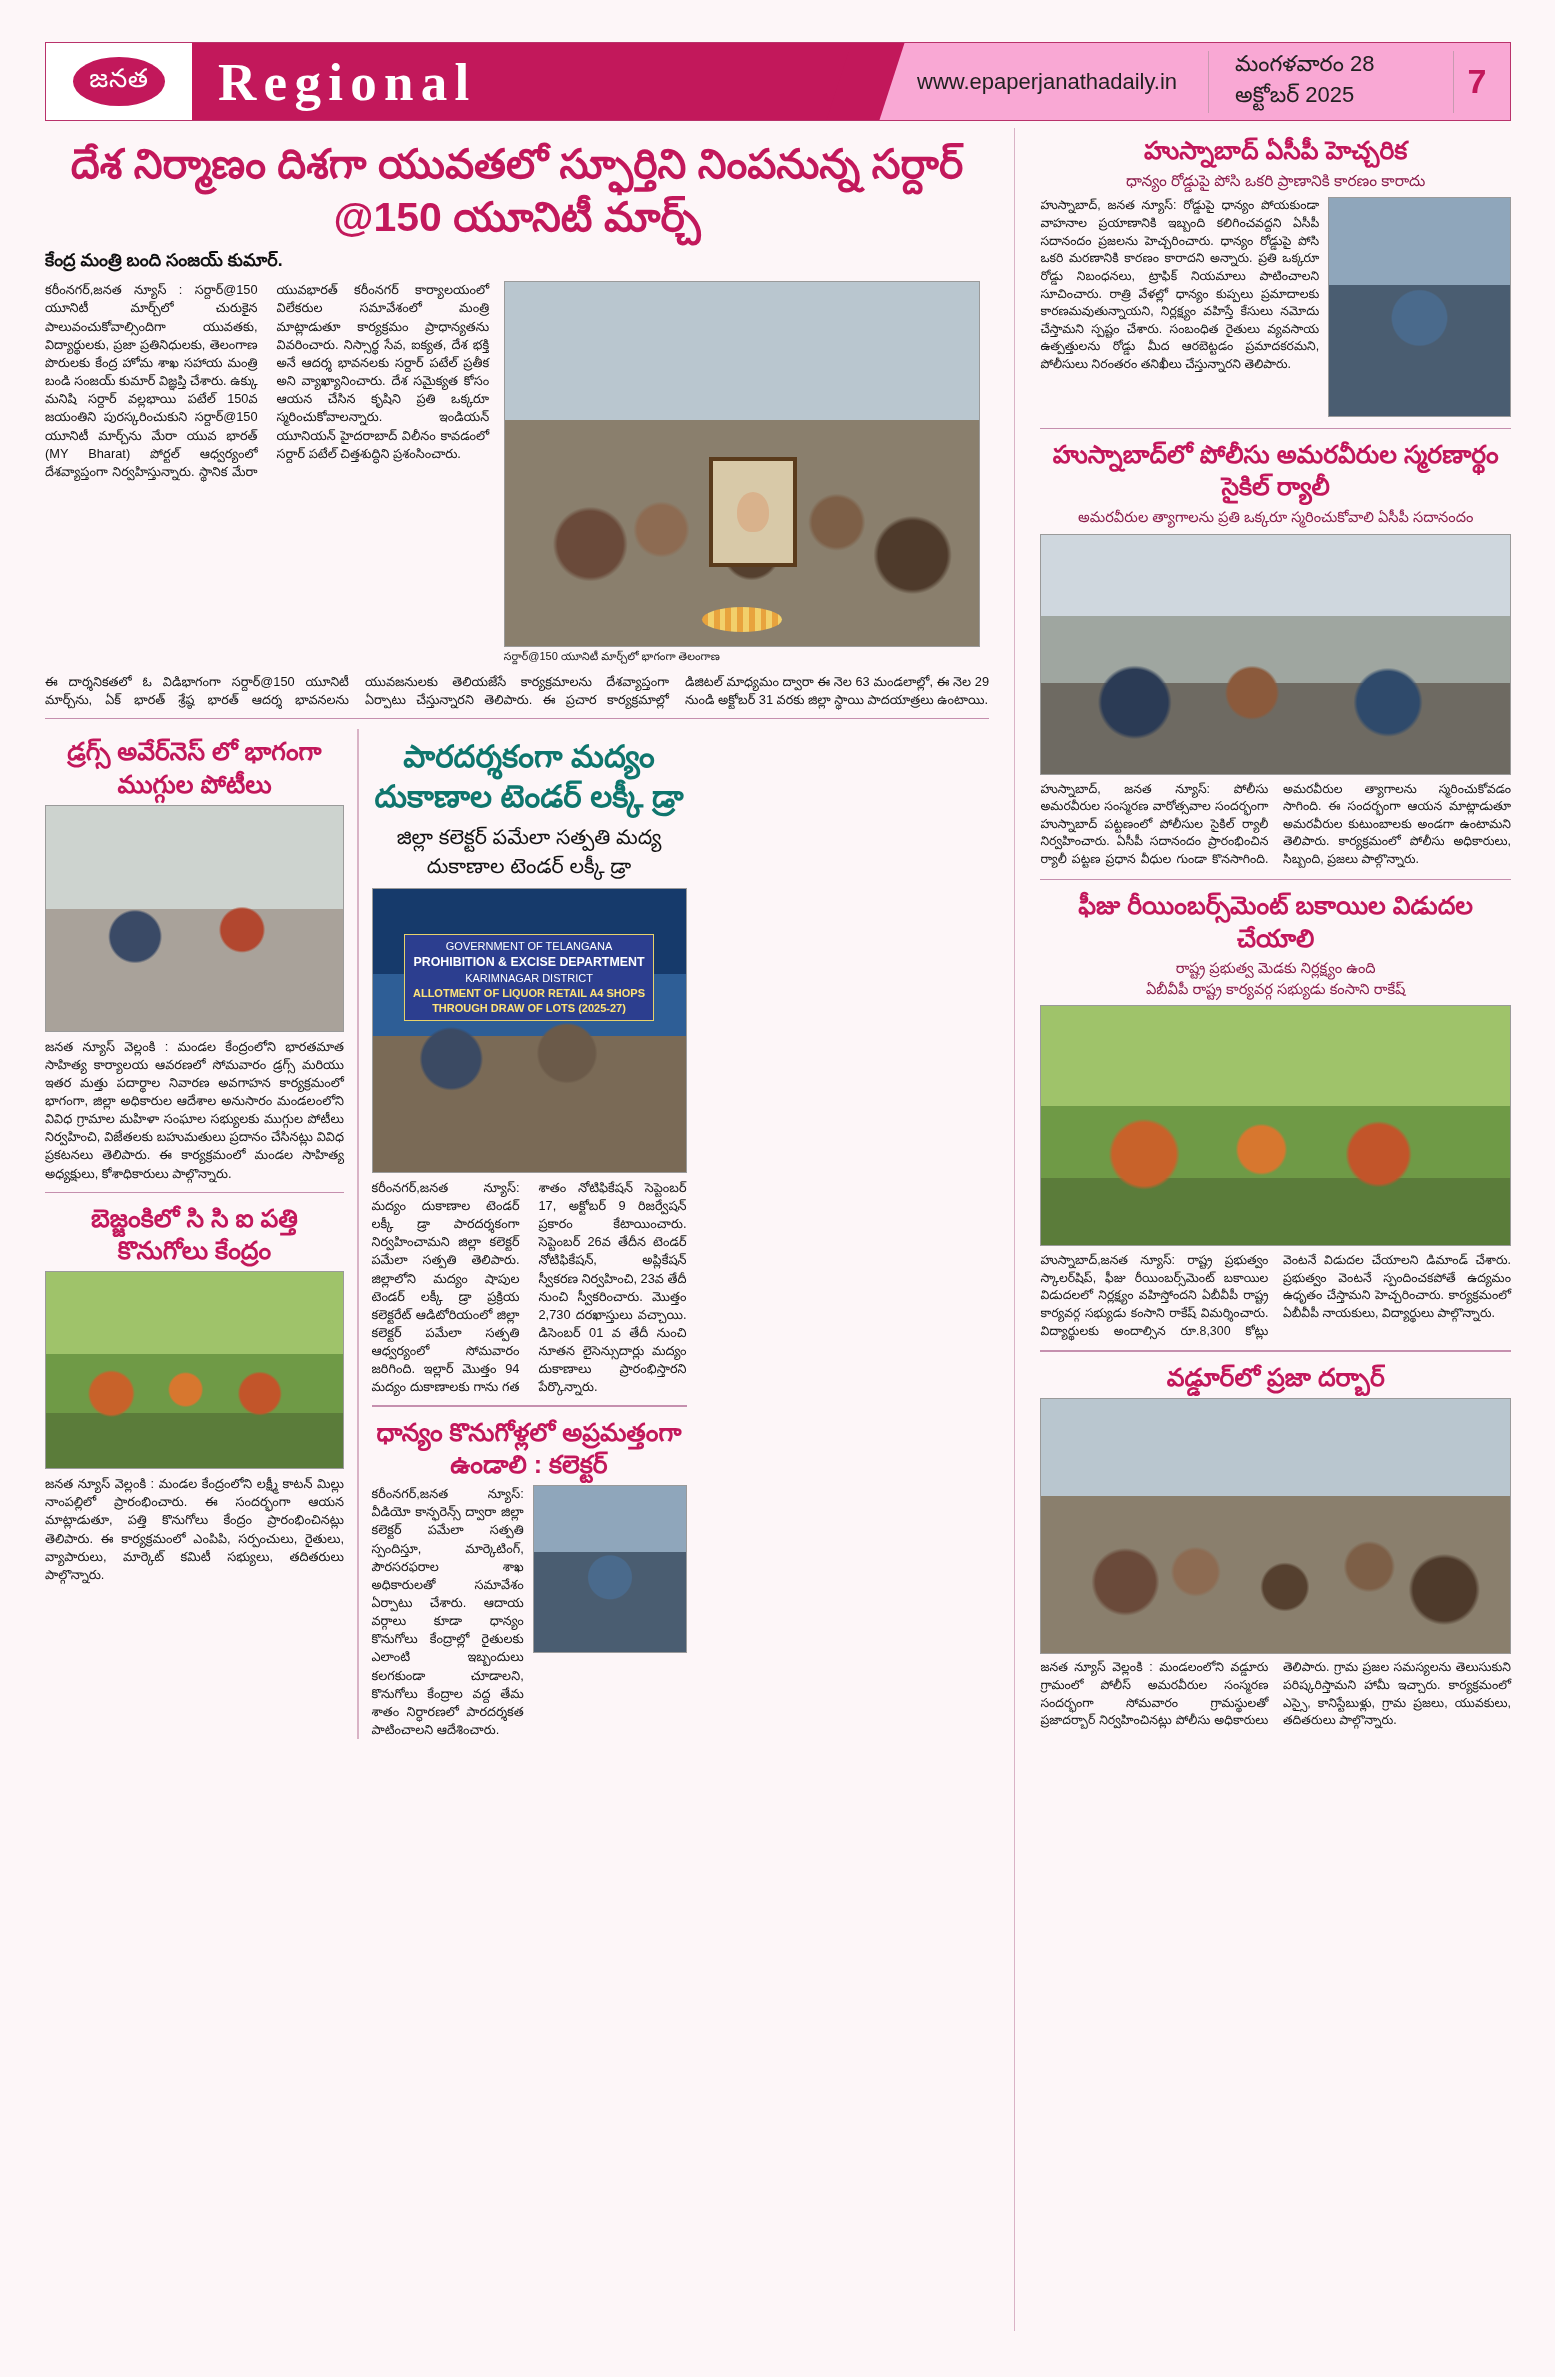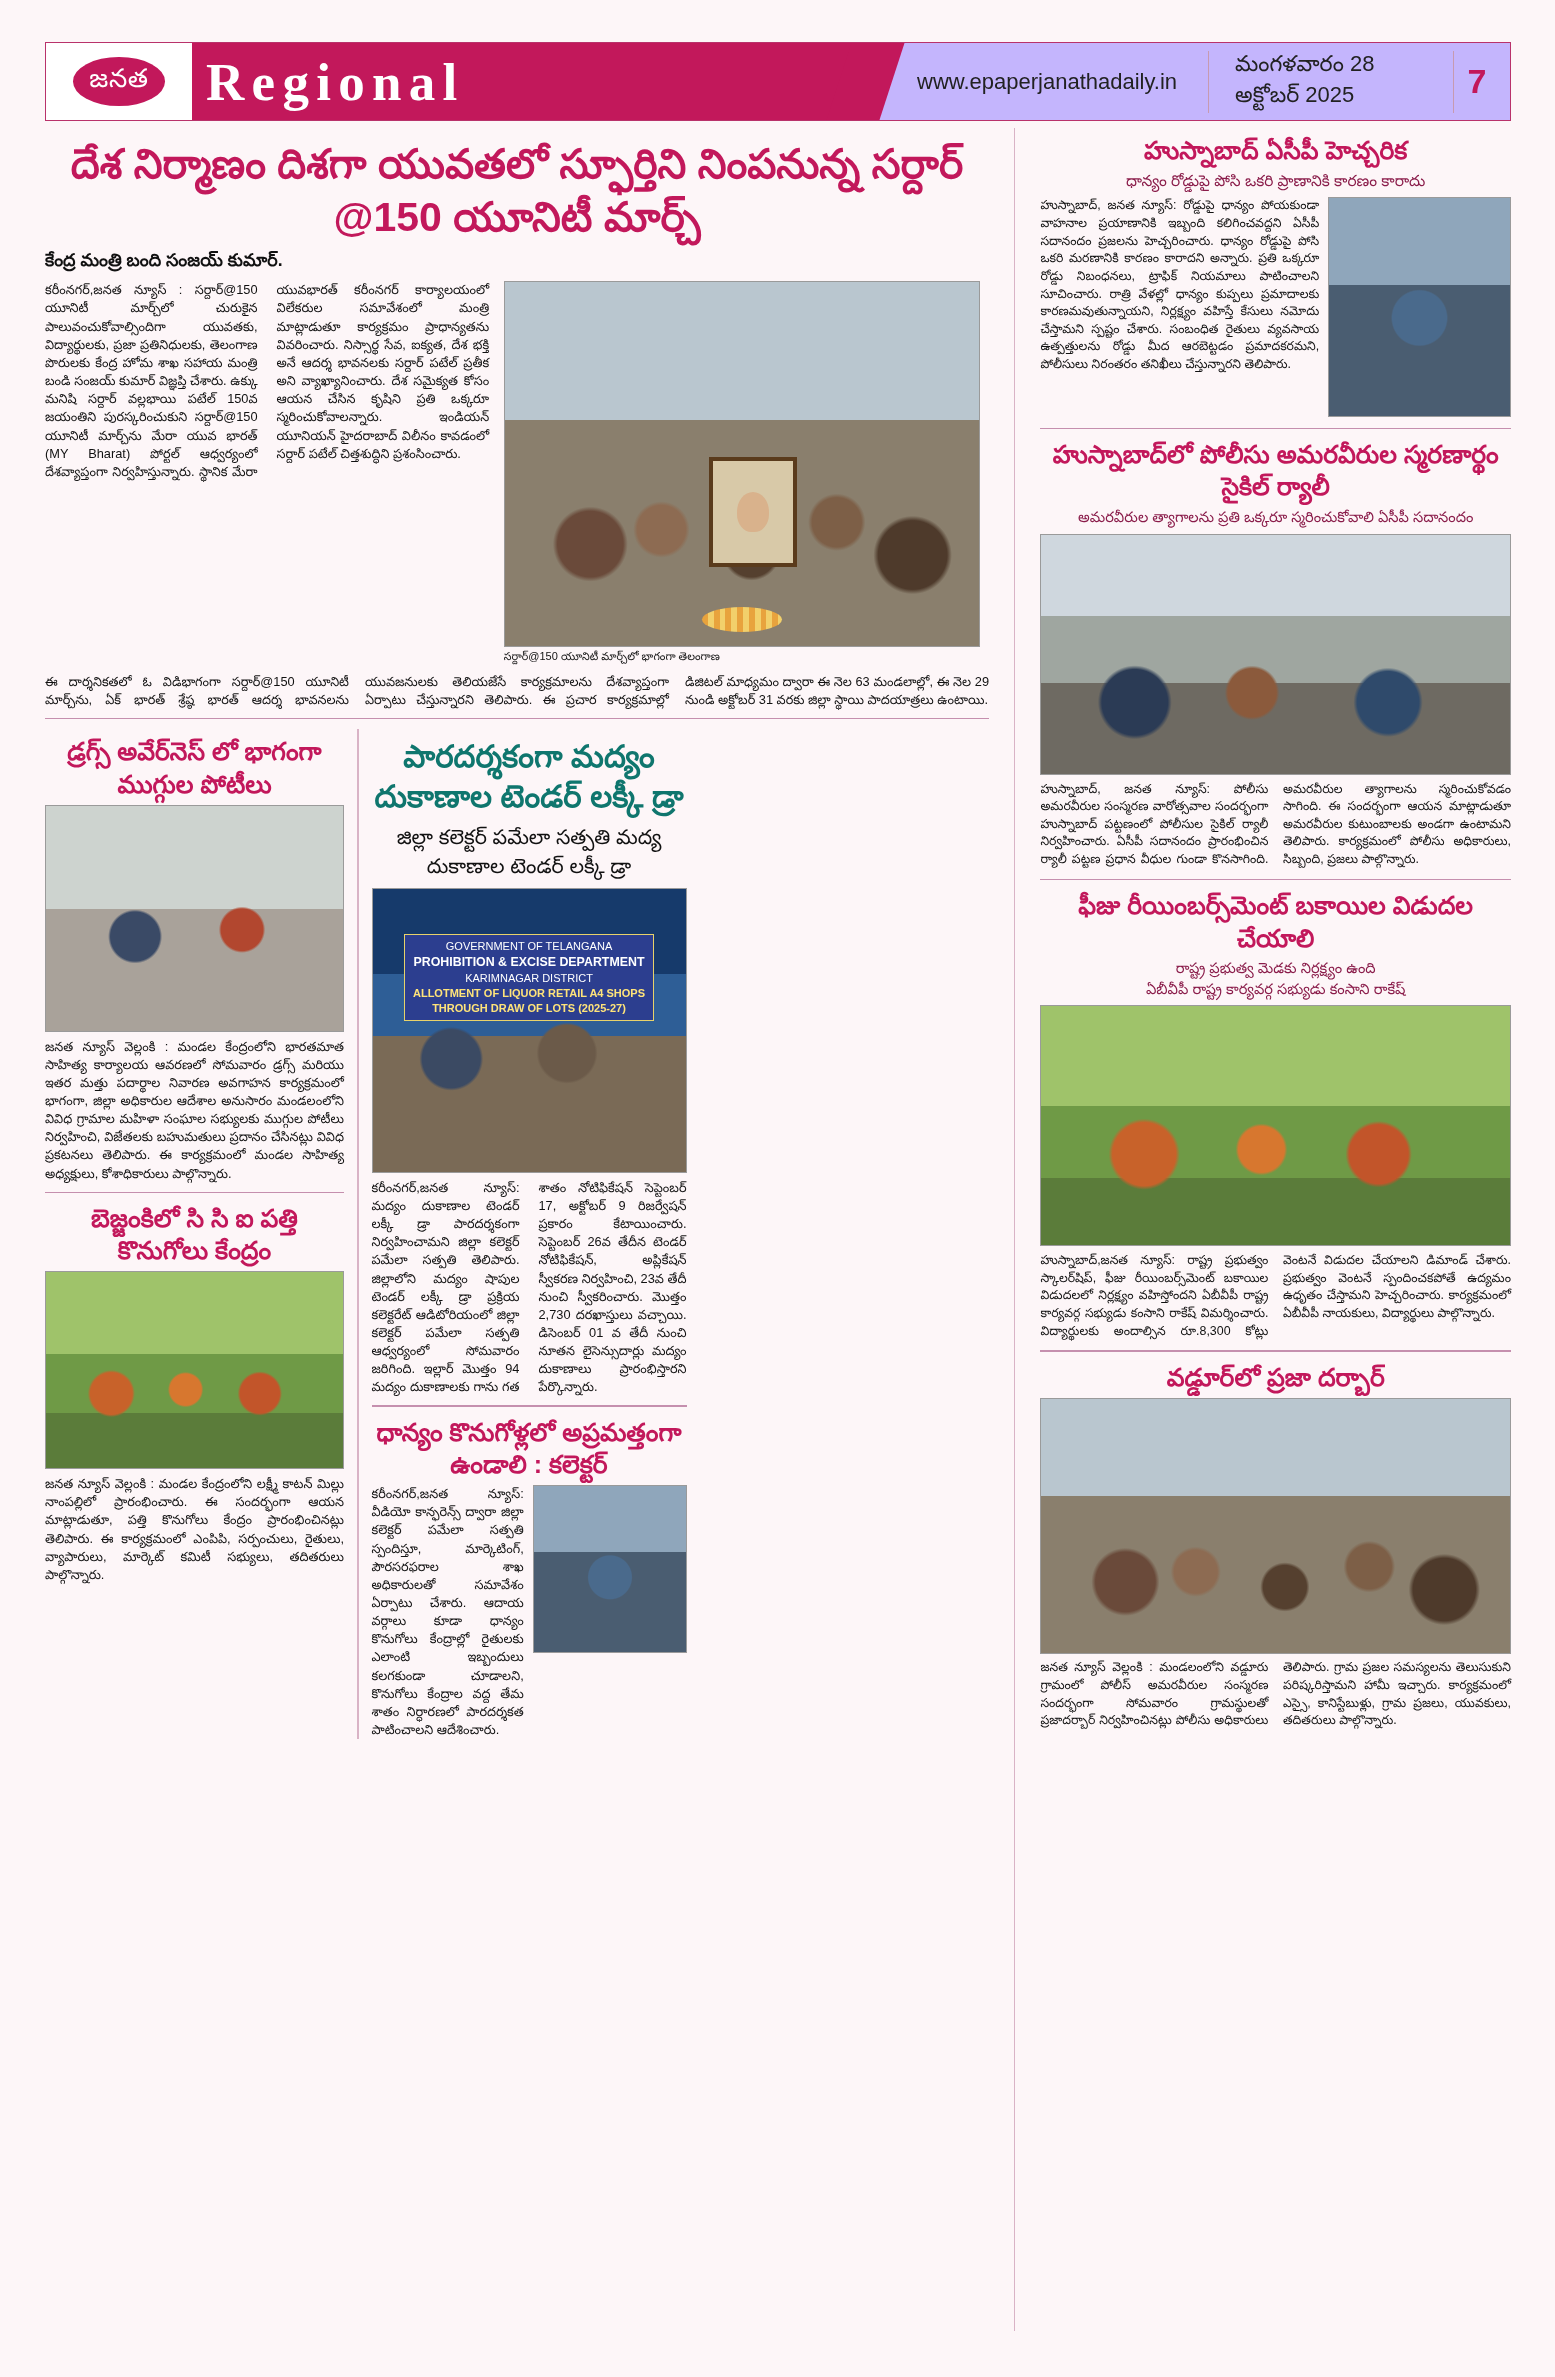--- a/index.html
+++ b/index.html
@@ -43,42 +43,42 @@
     padding: 5.9px 16px;
     border-radius: 50%/50%;
     font-family: "Liberation Sans", sans-serif;
     letter-spacing: 0.7px;
   }
   .mast-red {
     flex: 1;
     background: #c2185b;
     display: flex;
     align-items: center;
-    padding-left: 14px;
+    padding-left: 26px;
     position: relative;
   }
   .mast-red:after {
     content: "";
     position: absolute;
     right: -26px; top: 0; bottom: 0;
     width: 53px;
     background: #c2185b;
     transform: skewX(-18deg);
   }
   .mast-title {
     color: #fff;
     font-size: 53px;
     font-weight: bold;
     letter-spacing: 7.3px;
     font-family: "Liberation Serif", serif;
     z-index: 2;
   }
   .mast-right {
     width: 644px;
-    background: #c4b5fd;
+    background: #f9a8d4;
     display: flex;
     align-items: center;
     justify-content: flex-end;
     padding-right: 10.2px;
     gap: 0;
   }
   .mast-url {
     font-size: 22px;
     color: #222;
     padding: 0 31px 0 51px;

